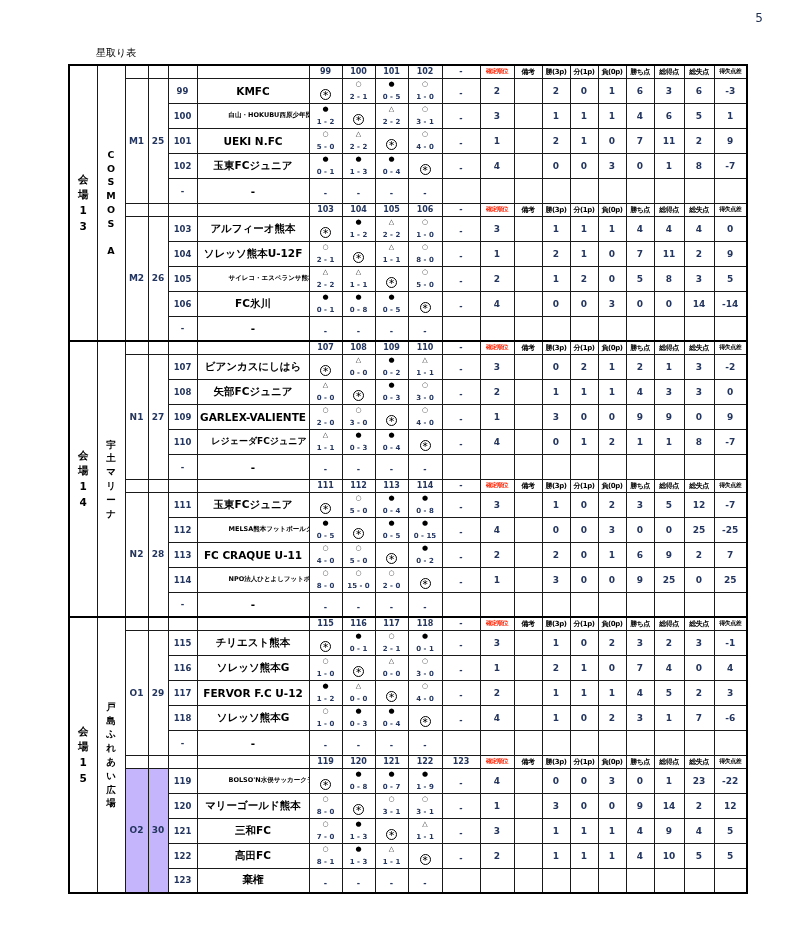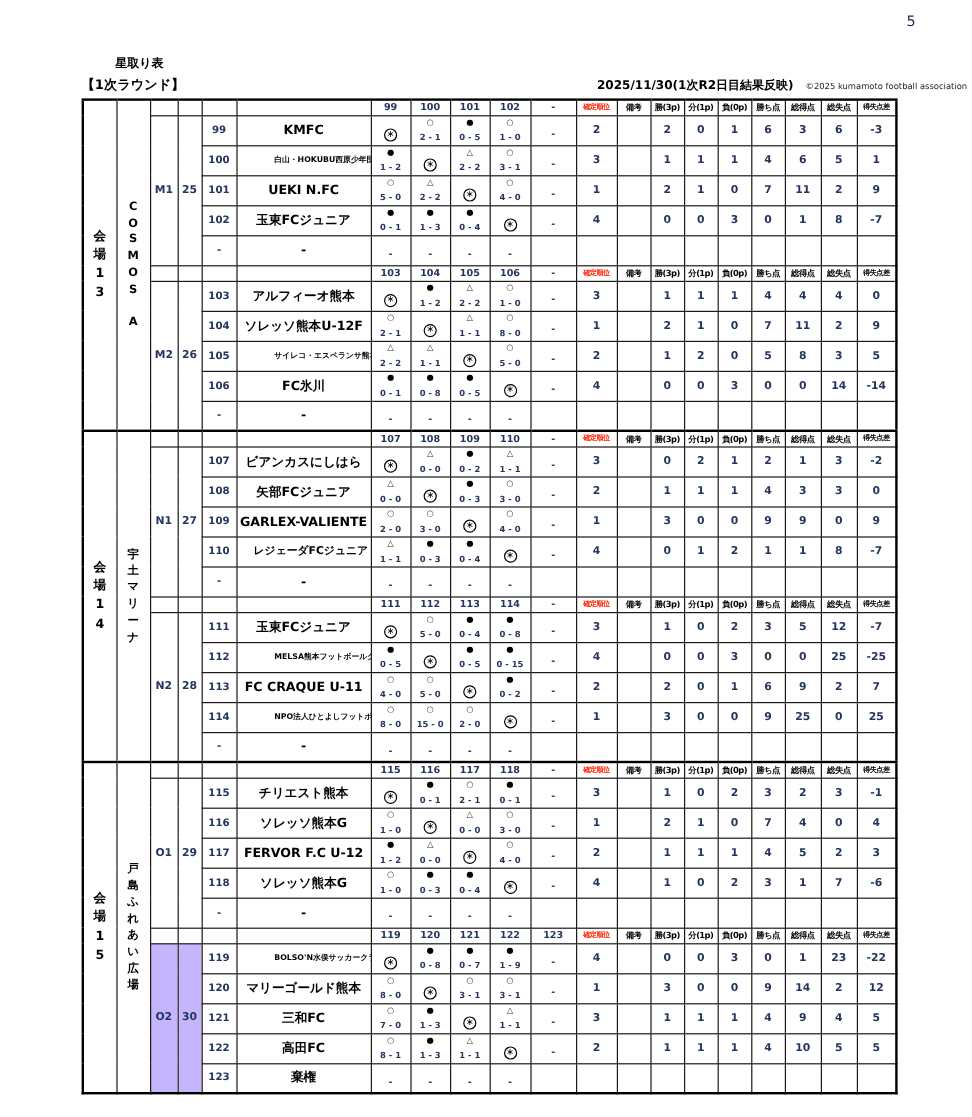--- a/index.html
+++ b/index.html
@@ -4,21 +4,21 @@
 <style>
   html,body{margin:0;padding:0;}
   body{
     width:810px;height:931px;background:#ffffff;position:relative;
     font-family:"DejaVu Sans","Liberation Sans",sans-serif;color:#111;
   }
   .pagenum{position:absolute;top:11px;right:47px;font-size:12px;color:#203050;}
   .sheet{padding:46px 4px 0 68px;}
   .titlerow{display:flex;align-items:baseline;white-space:nowrap;}
   .title{font-size:13px;font-weight:bold;letter-spacing:.3px;color:#000;}
-  .subtitle{font-size:10px;font-weight:bold;margin-left:28px;color:#000;}
+  .subtitle{font-size:10px;font-weight:normal;margin-left:28px;color:#000;}
   .metarow{display:flex;align-items:baseline;margin-top:3px;white-space:nowrap;}
   .roundlabel{font-size:11px;font-weight:bold;color:#000;}
   .datenote{margin-left:auto;font-size:10px;font-weight:bold;color:#000;}
   .copyright{font-size:7px;color:#222;margin-left:10px;}
   table.star{border-collapse:collapse;table-layout:fixed;width:678px;margin-top:4px;}
   table.star{border:2px solid #000;}
   table.star td{border:1px solid #1a1a1a;padding:0;text-align:center;vertical-align:middle;overflow:hidden;}
   tr.hrow{height:13px;}
   tr.trow{height:25px;}
   tr.vfirst td{border-top:2px solid #000;}
@@ -45,25 +45,20 @@
 </style>
 </head>
 <body>
 
 <div class="pagenum">5</div>
 
 <div class="sheet">
   <div class="titlerow">
     <span class="subtitle">星取り表</span>
   </div>
-  <div class="metarow">
-    <span class="roundlabel">【1次ラウンド】</span>
-    <span class="datenote">2025/11/30(1次R2日目結果反映)</span>
-    <span class="copyright">©2025 kumamoto football association</span>
-  </div>
 
   <table class="star">
     <colgroup>
       <col style="width:28px">
         <col style="width:28px">
         <col style="width:23px">
         <col style="width:20px">
       <col style="width:29px">
         <col style="width:112px">
       <col style="width:33px">

